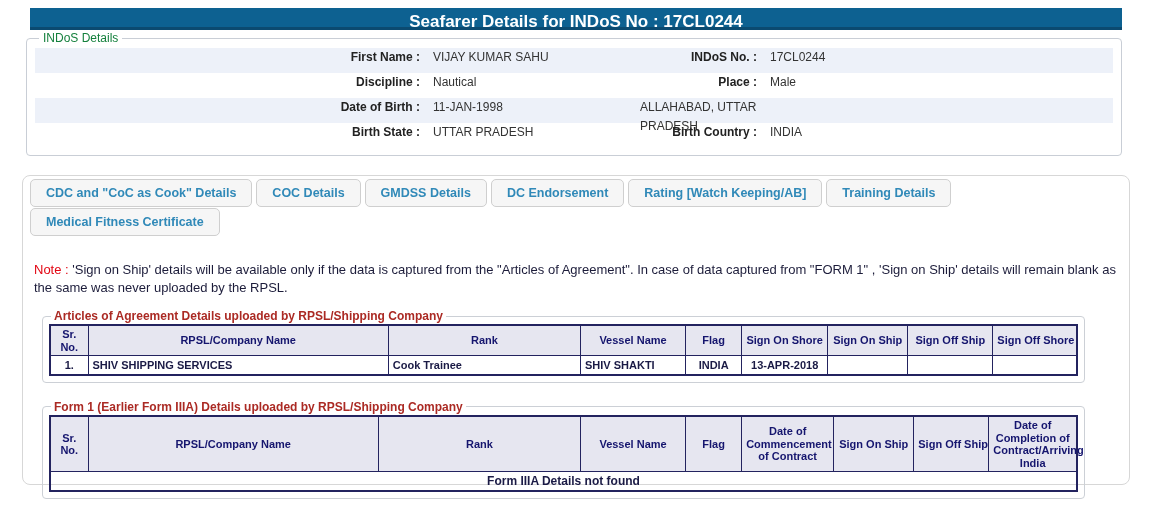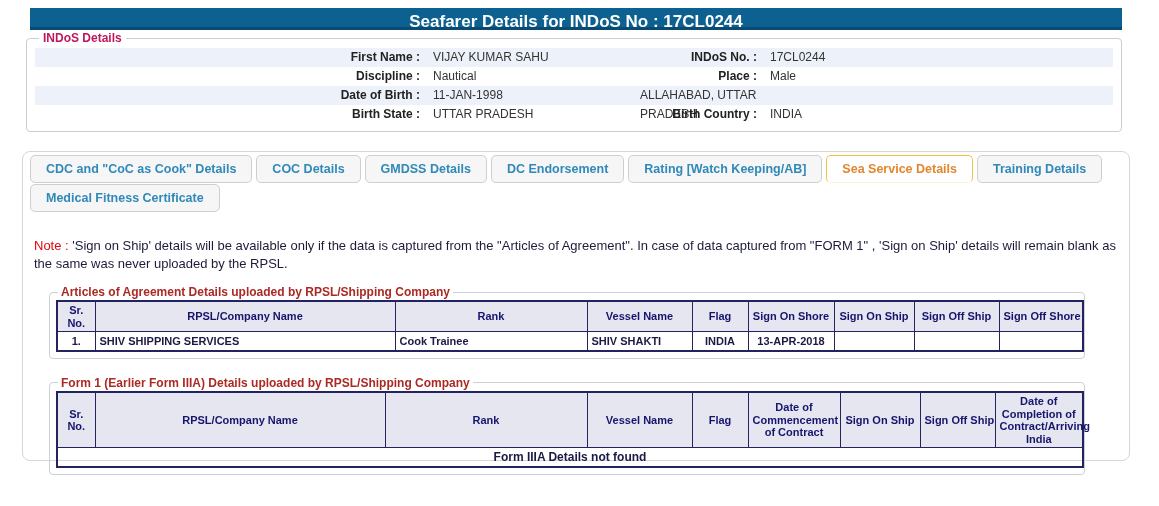--- a/index.html
+++ b/index.html
@@ -22,29 +22,29 @@
 
   
   fieldset.indos {
     margin: 1px 37px 0 26px;
     border: 1px solid #c9ced6;
     border-radius: 4px;
     padding: 3px 8px 7px 8px;
   }
   fieldset.indos legend {
     font-size: 12px;
-    font-weight: bold;
-    color: #be185d;
+    font-weight: normal;
+    color: #15803d;
     padding: 0 4px;
     margin-left: 4px;
   }
   .indos-row {
     display: grid;
     grid-template-columns: 390px 207px 130px 1fr;
-    height: 19px;
+    height: 25px;
     line-height: 19px;
     font-size: 12px;
     color: #333;
   }
   .indos-row.stripe { background: #edf1f9; }
   .indos-row .lbl { font-weight: bold; color: #222; text-align: right; padding-right: 5px; }
   .indos-row .val { text-align: left; padding-left: 8px; }
 
   
   .panel {
@@ -82,24 +82,24 @@
     margin: 25px 4px 0 4px;
     font-size: 13px;
     font-weight: normal;
     color: #1c1c3a;
     line-height: 1.35;
   }
   .note .prefix { color: #e30613; }
 
   
   fieldset.tbl-fs {
-    margin: 13px 38px 0 19px;
+    margin: 13px 38px 0 12px;
     border: 1px solid #ccd0d6;
     border-radius: 4px;
-    padding: 1px 0 6px 6px;
+    padding: 1px 6px 6px 6px;
   }
   fieldset.tbl-fs legend {
     font-size: 12px;
     font-weight: bold;
     color: #ab2a24;
     padding: 0 3px;
     margin-left: 2px;
   }
   fieldset.tbl-fs + fieldset.tbl-fs { margin-top: 17px; }
 
@@ -161,21 +161,20 @@
   </fieldset>
 
   <div class="panel">
     <div>
       <div class="tab-row">
         <div class="tab">CDC and "CoC as Cook" Details</div>
         <div class="tab">COC Details</div>
         <div class="tab">GMDSS Details</div>
         <div class="tab">DC Endorsement</div>
         <div class="tab">Rating [Watch Keeping/AB]</div>
-        <div class="tab active">Sea Service Details</div>
         <div class="tab">Training Details</div>
       </div>
       <div class="tab-row">
         <div class="tab">Medical Fitness Certificate</div>
       </div>
     </div>
 
     <p class="note"><span class="prefix">Note :</span><span> 'Sign on Ship' details will be available only if the data is captured from the "Articles of Agreement". In case of data captured from "FORM 1" , 'Sign on Ship' details will remain blank as the same was never uploaded by the RPSL.</span></p>
 
     <fieldset class="tbl-fs">

